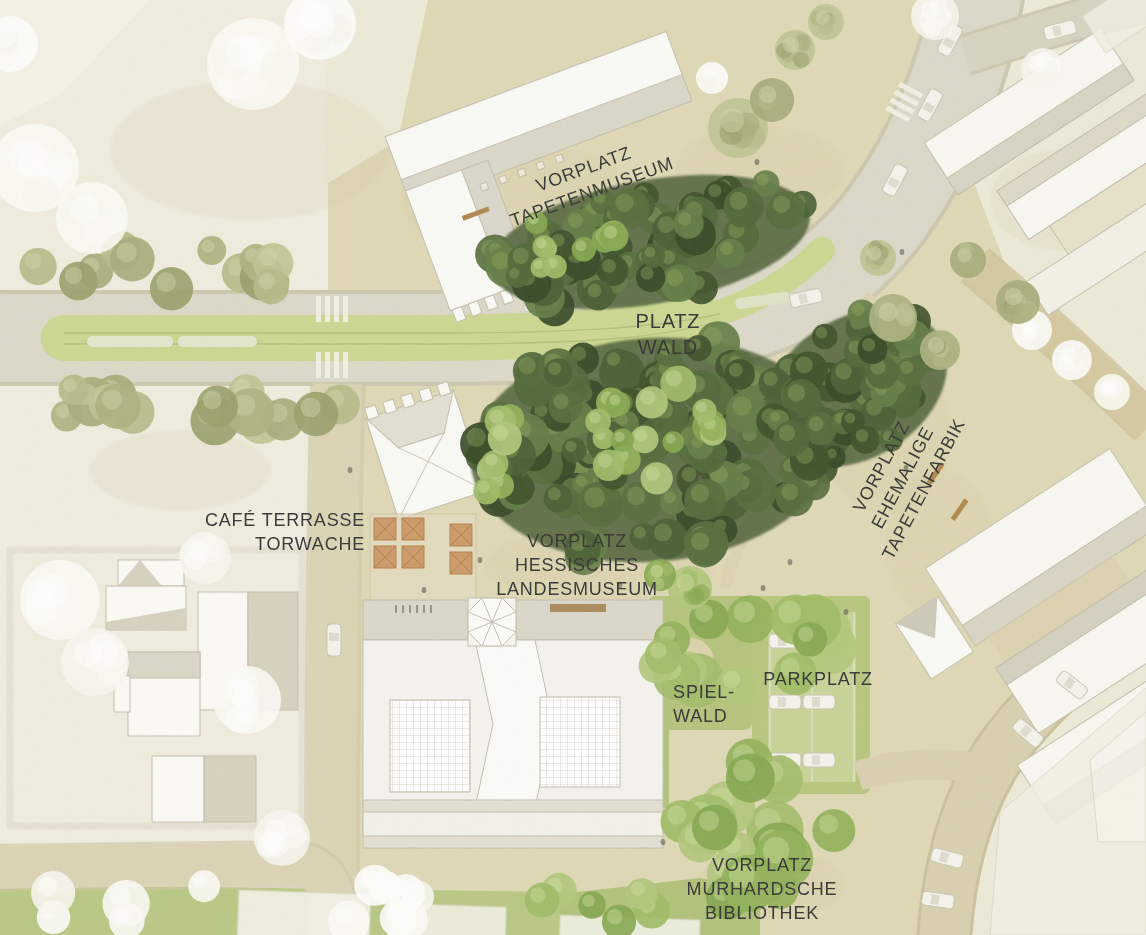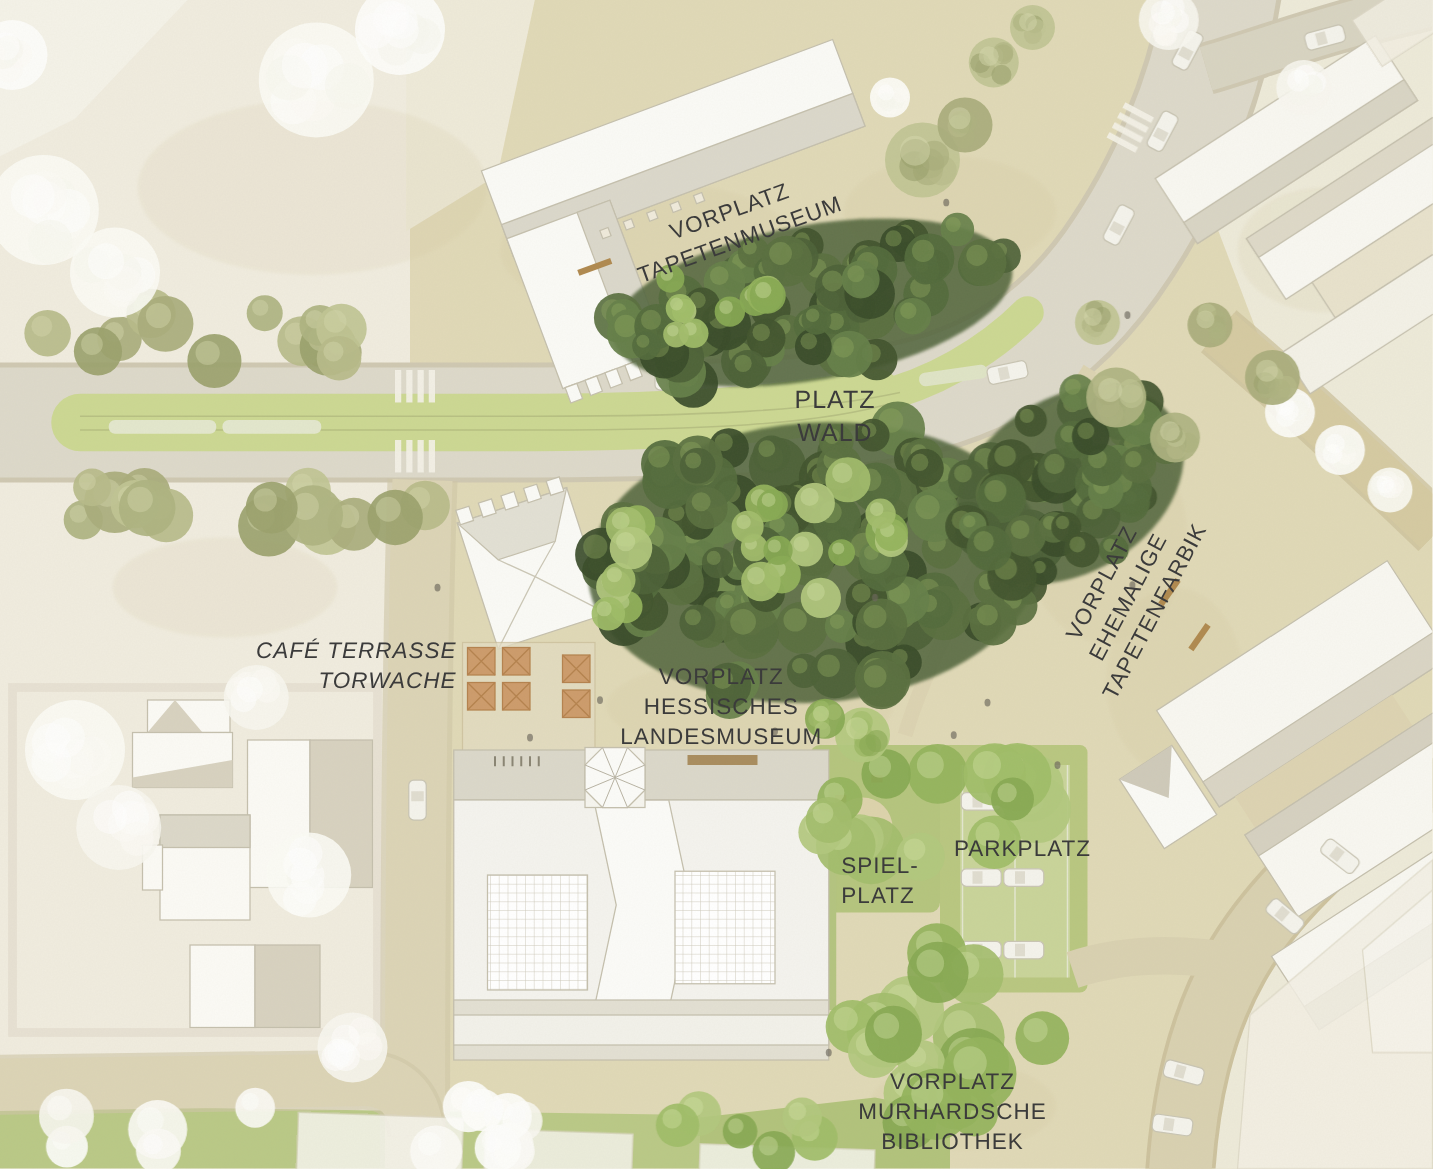--- a/index.html
+++ b/index.html
@@ -4,21 +4,21 @@
 <style>
   html,body{margin:0;padding:0;background:#ffffff;}
   #canvas{position:relative;width:1146px;height:935px;overflow:hidden;background:#eeead9;
           font-family:"Liberation Sans",sans-serif;}
   #map{position:absolute;left:0;top:0;}
   .lbl{position:absolute;color:#3b3b3b;font-size:18px;line-height:1.32;letter-spacing:.8px;
        white-space:pre-line;text-align:center;transform:translate(-50%,-50%);
        font-family:"Liberation Sans",sans-serif;}
   #lbl-tapetenmuseum{left:588px;top:181px;transform:translate(-50%,-50%) rotate(-20deg);}
   #lbl-grimms{left:668px;top:334px;font-size:20px;}
-  #lbl-cafe{left:285px;top:533px;text-align:right;font-style:italic;}
+  #lbl-cafe{left:285px;top:533px;text-align:right;}
   #lbl-hessisches{left:577px;top:566px;}
   #lbl-spiel{left:704px;top:705px;text-align:left;}
   #lbl-parkplatz{left:818px;top:680px;}
   #lbl-fabrik{left:903px;top:478px;transform:translate(-50%,-50%) rotate(-62deg);}
   #lbl-murhard{left:762px;top:890px;}
 </style>
 </head>
 <body>
 
 <div id="canvas">
@@ -1248,21 +1248,21 @@
 <div class="lbl" id="lbl-tapetenmuseum">VORPLATZ
 TAPETENMUSEUM</div>
 <div class="lbl" id="lbl-grimms">PLATZ
 WALD</div>
 <div class="lbl" id="lbl-cafe">CAFÉ TERRASSE
 TORWACHE</div>
 <div class="lbl" id="lbl-hessisches">VORPLATZ
 HESSISCHES
 LANDESMUSEUM</div>
 <div class="lbl" id="lbl-spiel">SPIEL-
-PLATZ</div>
+WALD</div>
 <div class="lbl" id="lbl-parkplatz">PARKPLATZ</div>
 <div class="lbl" id="lbl-fabrik">VORPLATZ
 EHEMALIGE
 TAPETENFARBIK</div>
 <div class="lbl" id="lbl-murhard">VORPLATZ
 MURHARDSCHE
 BIBLIOTHEK</div>
 </div>
 
 </body></html>

